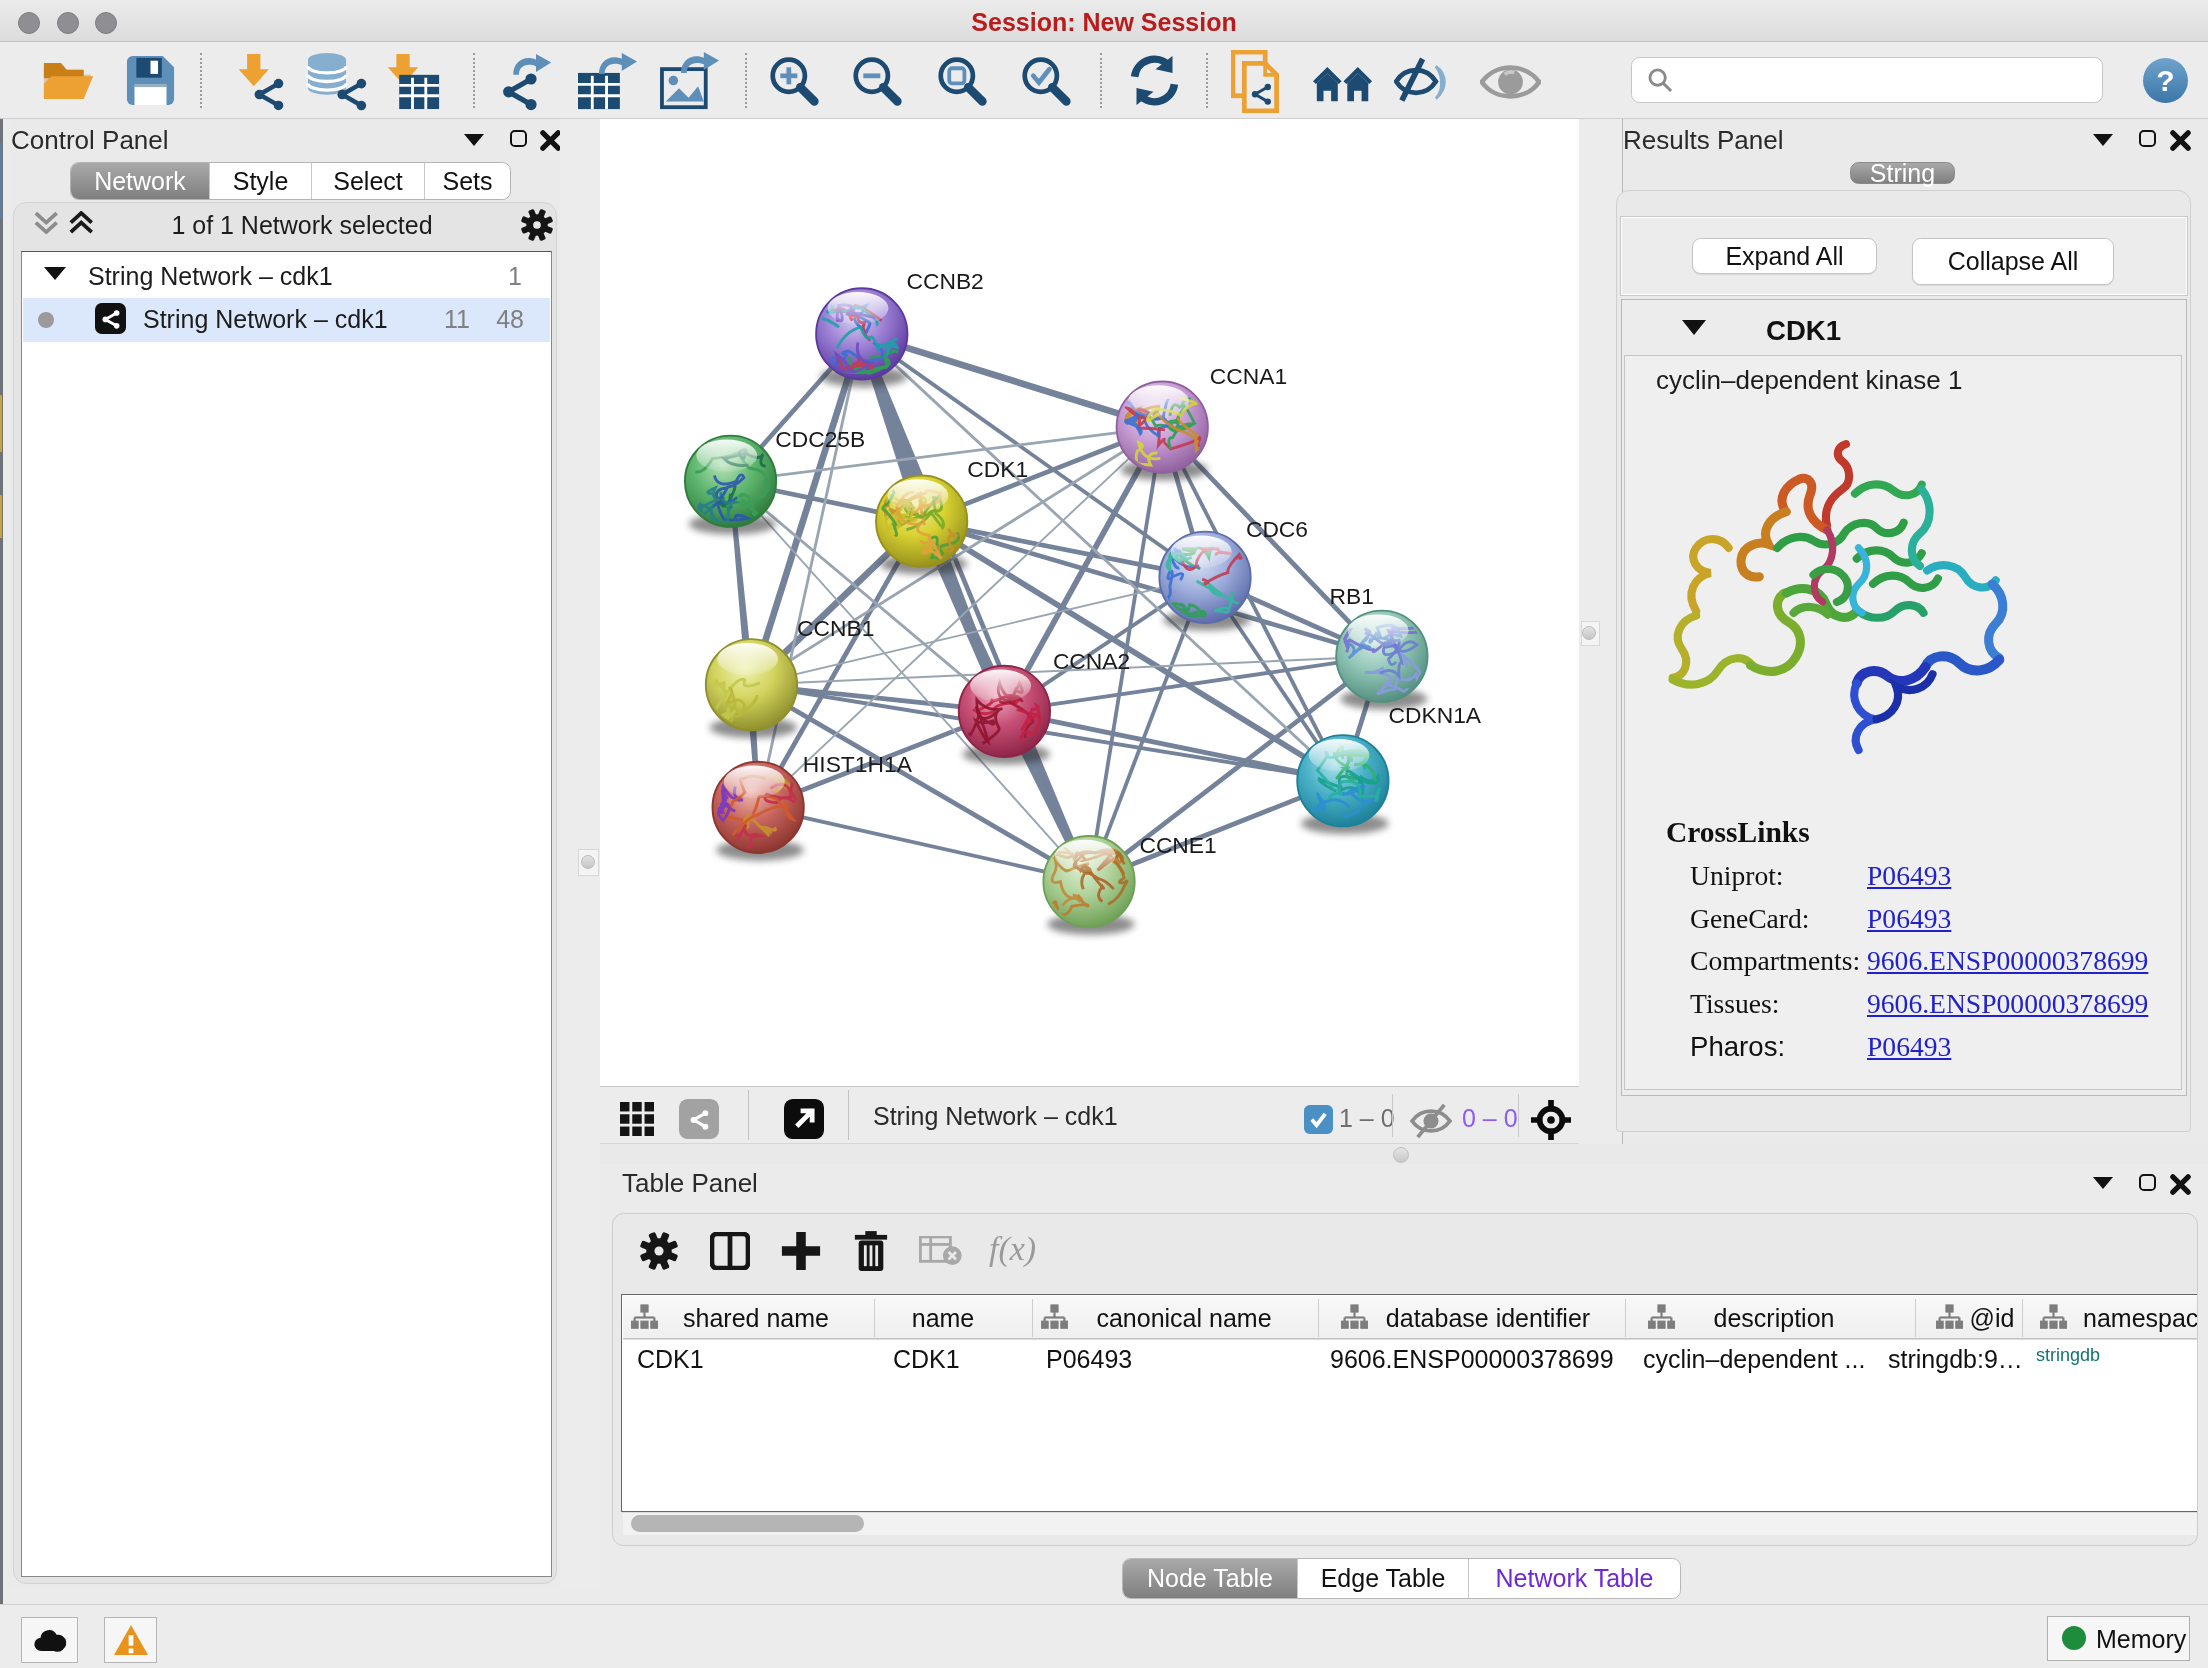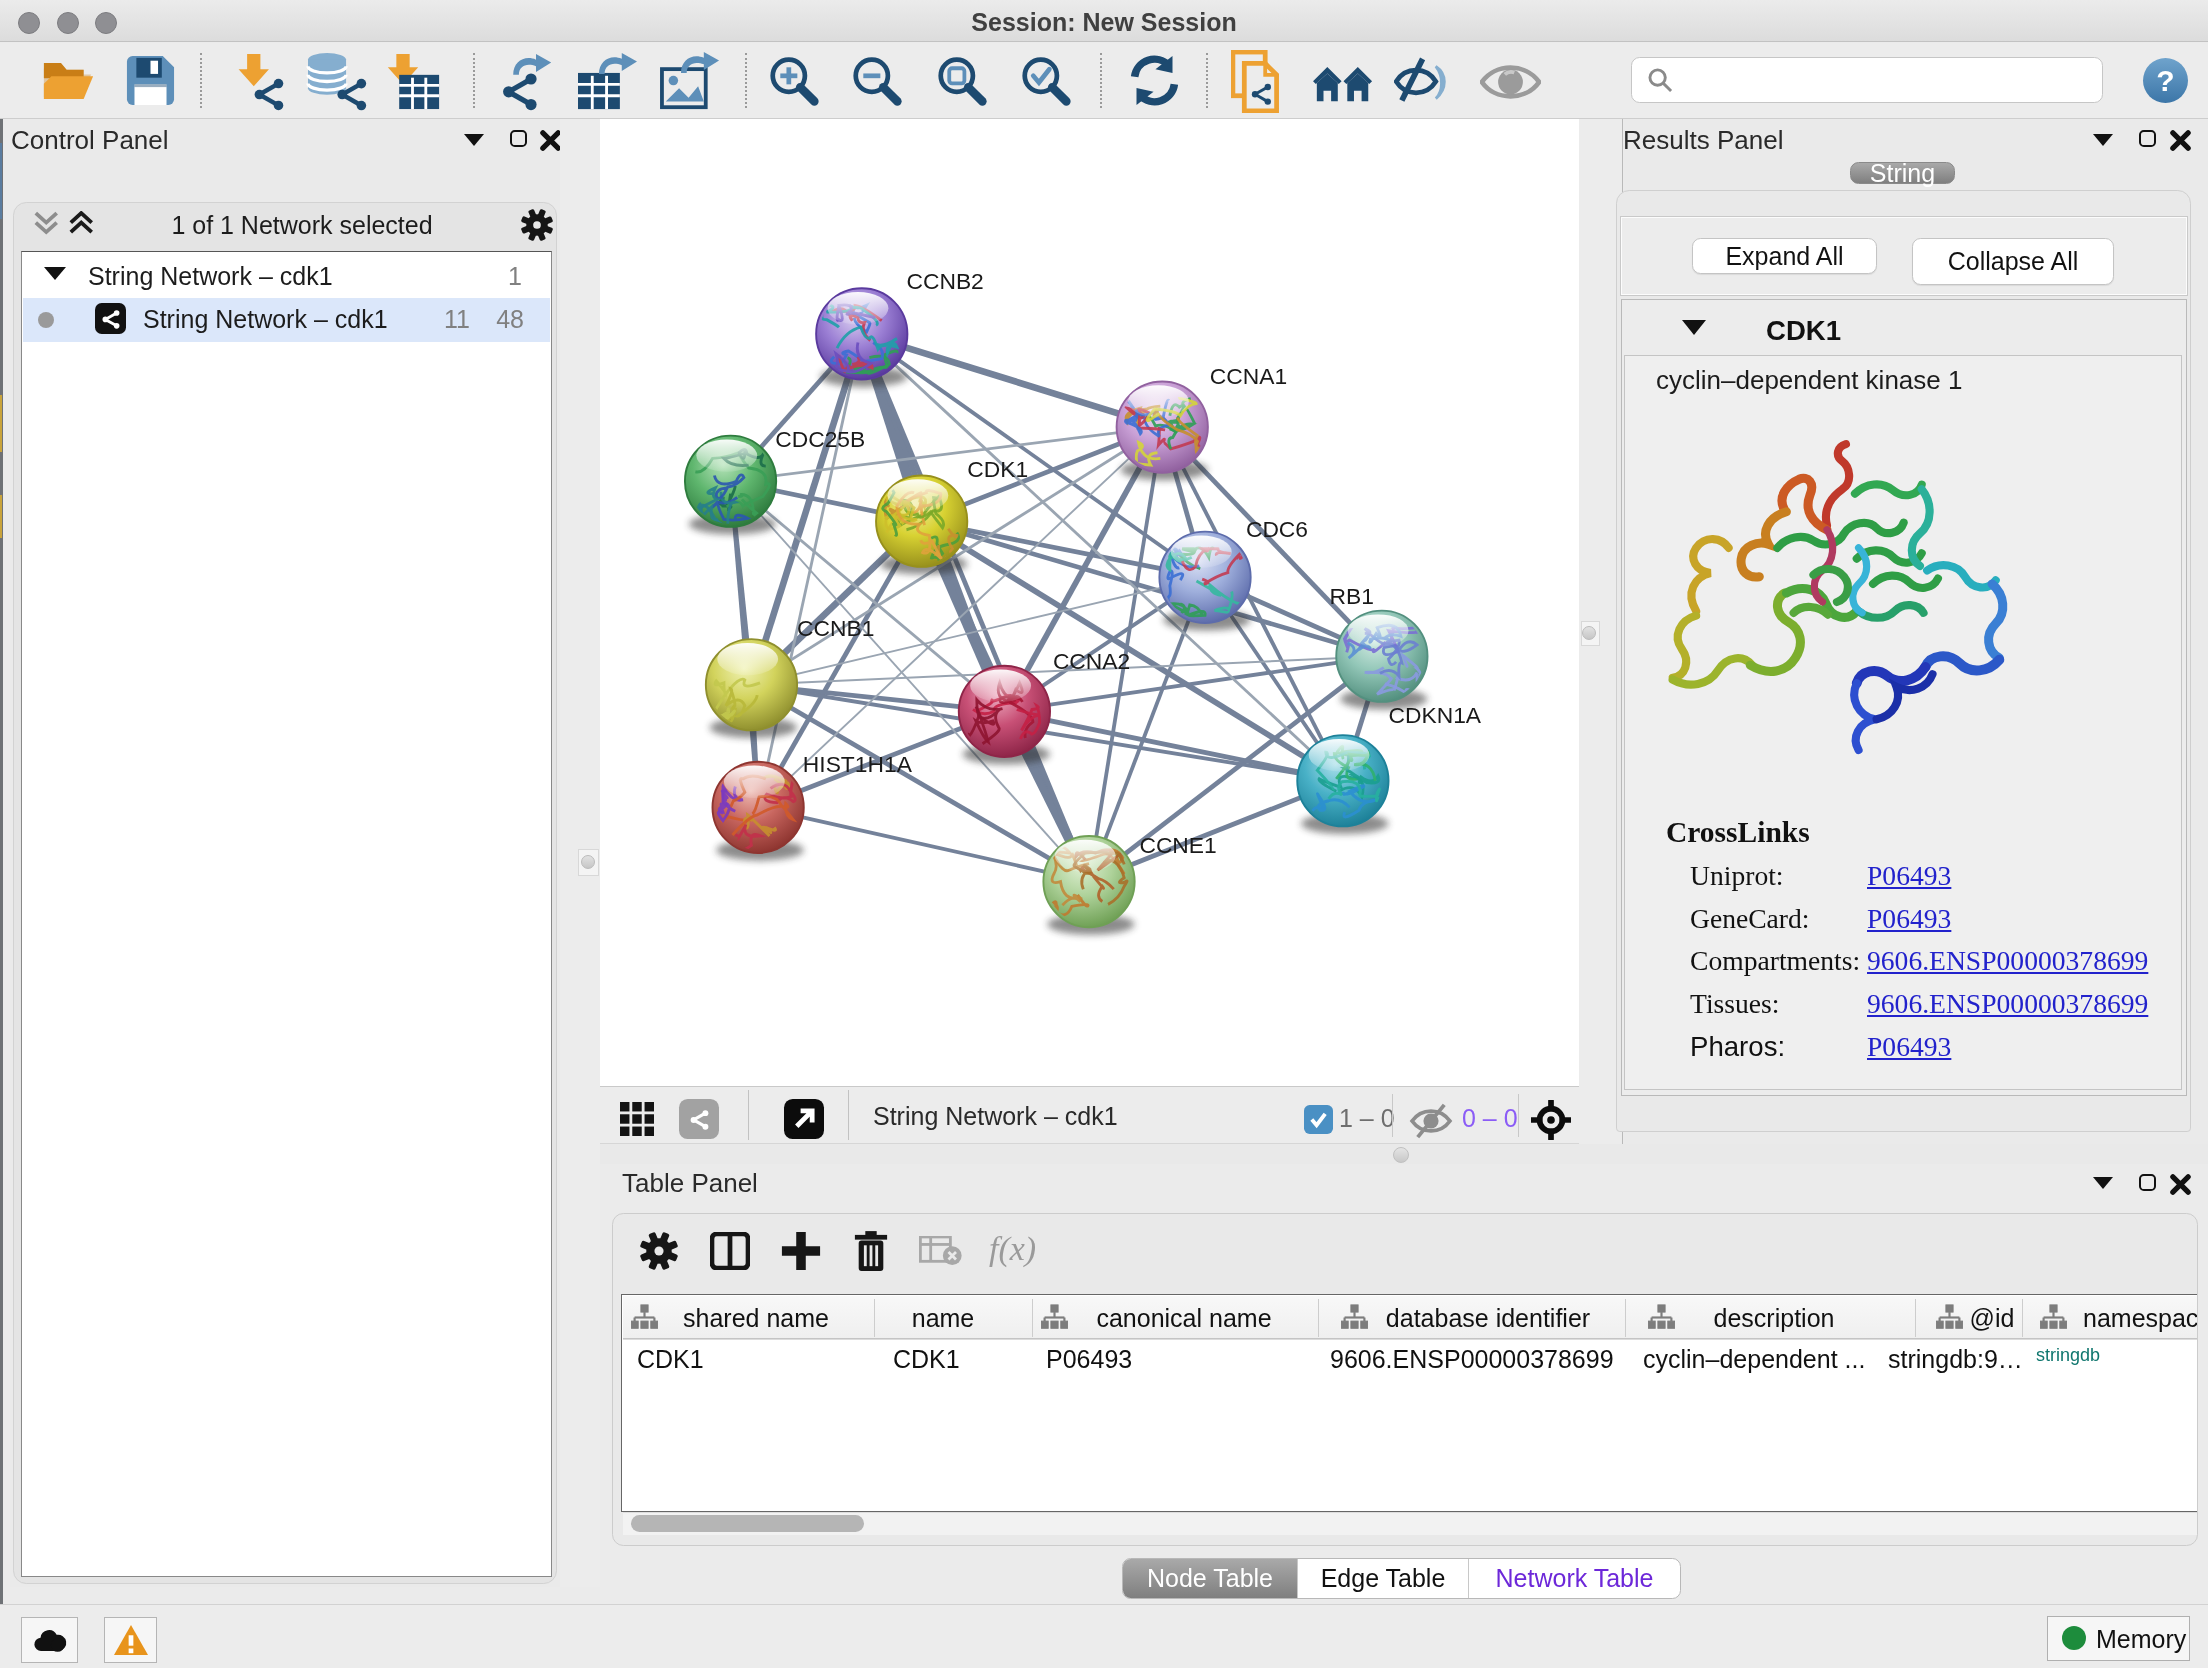--- a/index.html
+++ b/index.html
@@ -7,21 +7,21 @@
 .panelTitle{font-size:26px;color:#2a2a2a}
 .tab{position:absolute;height:22px;border:1px solid #b8b8b8;background:#fff;color:#111;font-size:25px;display:flex;align-items:center;justify-content:center;border-radius:7.6px}
 .tabSel{background:linear-gradient(#a9a9a9,#7f7f7f);color:#fff;border-color:#8a8a8a}
 .btn{position:absolute;background:#fff;border:1px solid #c4c4c4;border-radius:8.6px;font-size:25px;color:#111;display:flex;align-items:center;justify-content:center;box-shadow:0 1px 1px rgba(0,0,0,0.08)}
 </style></head><body>
 <div style="position:relative;width:2208px;height:1668px">
 <div class="abs" style="left:0;top:0;width:2208px;height:42px;background:linear-gradient(#ebebeb,#dcdcdc);border-bottom:1px solid #c2c2c2"></div>
 <div class="abs" style="left:18px;top:12.4px;width:22px;height:22px;border-radius:50%;background:#8f8f93;border:1px solid #7c7c80"></div>
 <div class="abs" style="left:57px;top:12.4px;width:22px;height:22px;border-radius:50%;background:#8f8f93;border:1px solid #7c7c80"></div>
 <div class="abs" style="left:95px;top:12.4px;width:22px;height:22px;border-radius:50%;background:#8f8f93;border:1px solid #7c7c80"></div>
-<div class="abs" style="left:0;top:7.6px;width:2208px;text-align:center;font-size:25px;font-weight:bold;color:#404040">Session: New Session</div>
+<div class="abs" style="left:0;top:7.6px;width:2208px;text-align:center;font-size:25px;font-weight:bold;color:#b91c1c">Session: New Session</div>
 <div class="abs" style="left:0;top:43px;width:2208px;height:76px;background:#ececec;border-bottom:1.9px solid #cdcdcd"></div>
 <svg style="position:absolute;left:42px;top:57px" width="53" height="48" viewBox="0 0 56 50">
 <path d="M2 6 L20 6 L26 13 L44 13 L44 22 L2 22 Z" fill="#c97f16"></path>
 <path d="M2 42 L2 12 L8 6 L20 6 L26 13 L44 13 L44 18 L52 18 L40 42 Z" fill="#c97f16" opacity="0.35"></path>
 <path d="M10 20 L54 20 L44 44 L2 44 L2 28 Z" fill="#eda132"></path>
     </svg>
 <svg style="position:absolute;left:126px;top:55px" width="49" height="51" viewBox="0 0 52 54">
 <path d="M7 1 L39 1 L51 13 L51 47 A6 6 0 0 1 45 53 L7 53 A6 6 0 0 1 1 47 L1 7 A6 6 0 0 1 7 1 Z" fill="#5d8fb9"></path>
 <rect x="11" y="3" width="27" height="21" fill="#1d4a70"></rect>
 <rect x="26" y="6" width="8" height="14" fill="#fff"></rect>
@@ -165,20 +165,26 @@
 <div class="abs" style="left:0;top:143px;width:1.9px;height:76px;background:#5b7da0"></div>
 <div class="abs" style="left:0;top:395px;width:1.9px;height:57px;background:#c9a43c"></div>
 <div class="abs" style="left:0;top:495px;width:1.9px;height:43px;background:#c9a43c"></div>
 <div class="abs" style="left:9.5px;top:119px;width:551px;height:1468px;background:#eaeaea;border-right:1.9px solid #9e9e9e"></div>
 <div class="abs panelTitle" style="left:11px;top:125px">Control Panel</div>
 <div style="position:absolute;left:464px;top:134px;width:0;height:0;border-left:10px solid transparent;border-right:10px solid transparent;border-top:12px solid #111"></div>
 <div style="position:absolute;left:510px;top:130px;width:17px;height:17px;border:2.9px solid #111;border-radius:4.8px"></div>
 <svg style="position:absolute;left:540px;top:130px" width="21" height="21" viewBox="0 0 22 22">
       <path d="M3 3 L19 19 M19 3 L3 19" stroke="#111" stroke-width="5.5" stroke-linecap="round"></path>
     </svg>
+<div class="abs" style="left:70px;top:162px;width:441px;height:38px;border:1px solid #b4b4b4;border-radius:8.6px;background:#fff;overflow:hidden;display:flex">
+<div style="width:138px;height:100%;background:linear-gradient(#a9a9a9,#7f7f7f);color:#fff;font-size:25px;display:flex;align-items:center;justify-content:center">Network</div>
+<div style="width:102px;height:100%;border-left:1px solid #c8c8c8;color:#111;font-size:25px;display:flex;align-items:center;justify-content:center">Style</div>
+<div style="width:113px;height:100%;border-left:1px solid #c8c8c8;color:#111;font-size:25px;display:flex;align-items:center;justify-content:center">Select</div>
+<div style="flex:1;height:100%;border-left:1px solid #c8c8c8;color:#111;font-size:25px;display:flex;align-items:center;justify-content:center">Sets</div>
+</div>
 <div class="abs" style="left:13.3px;top:202px;width:544px;height:1382px;background:#e4e4e4;border:1px solid #d2d2d2;border-radius:13.3px"></div>
 <svg style="position:absolute;left:32px;top:211px" width="28.5" height="25" viewBox="0 0 30 26">
       <path d="M4 2 L15 12 L26 2 M4 12 L15 22 L26 12" fill="none" stroke="#8d8d8d" stroke-width="4"></path>
     </svg>
 <svg style="position:absolute;left:67px;top:211px" width="28.5" height="25" viewBox="0 0 30 26">
       <path d="M4 12 L15 2 L26 12 M4 22 L15 12 L26 22" fill="none" stroke="#1a1a1a" stroke-width="4"></path>
     </svg>
 <div class="abs t26" style="left:302px;top:211px;transform:translateX(-50%)">1 of 1 Network selected</div>
 <svg style="position:absolute;left:521px;top:209px" width="32" height="32" viewBox="0 0 34 34">
       <rect x="-3.2" y="-4.8" width="6.5" height="9.5" rx="1.7" fill="#151515" transform="translate(28.6,21.8) rotate(112.5)"></rect>

